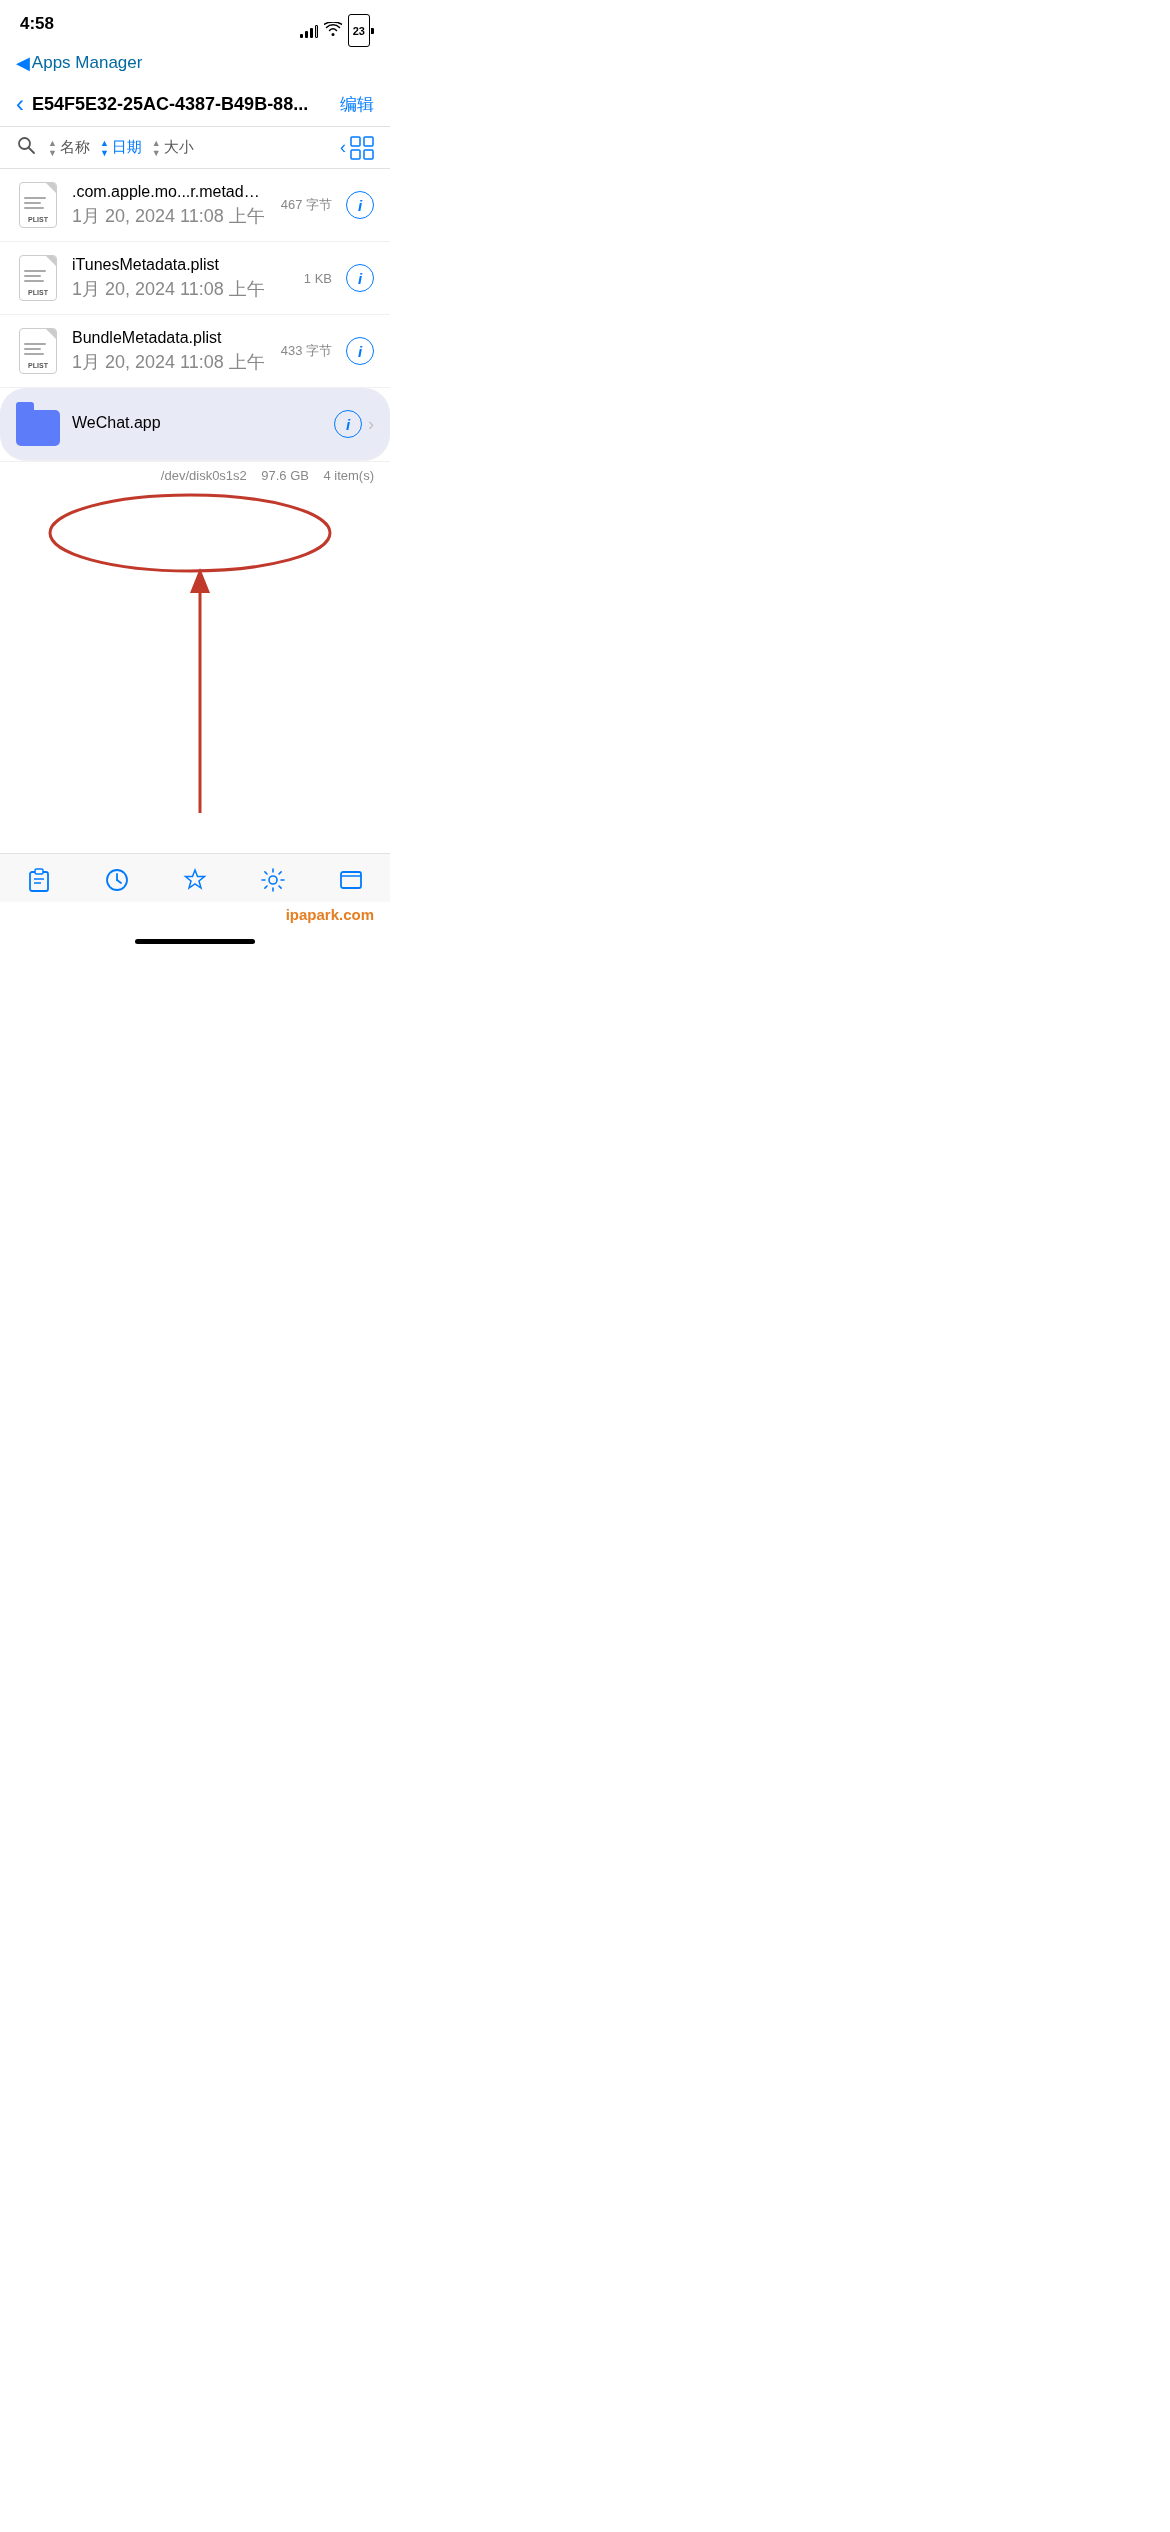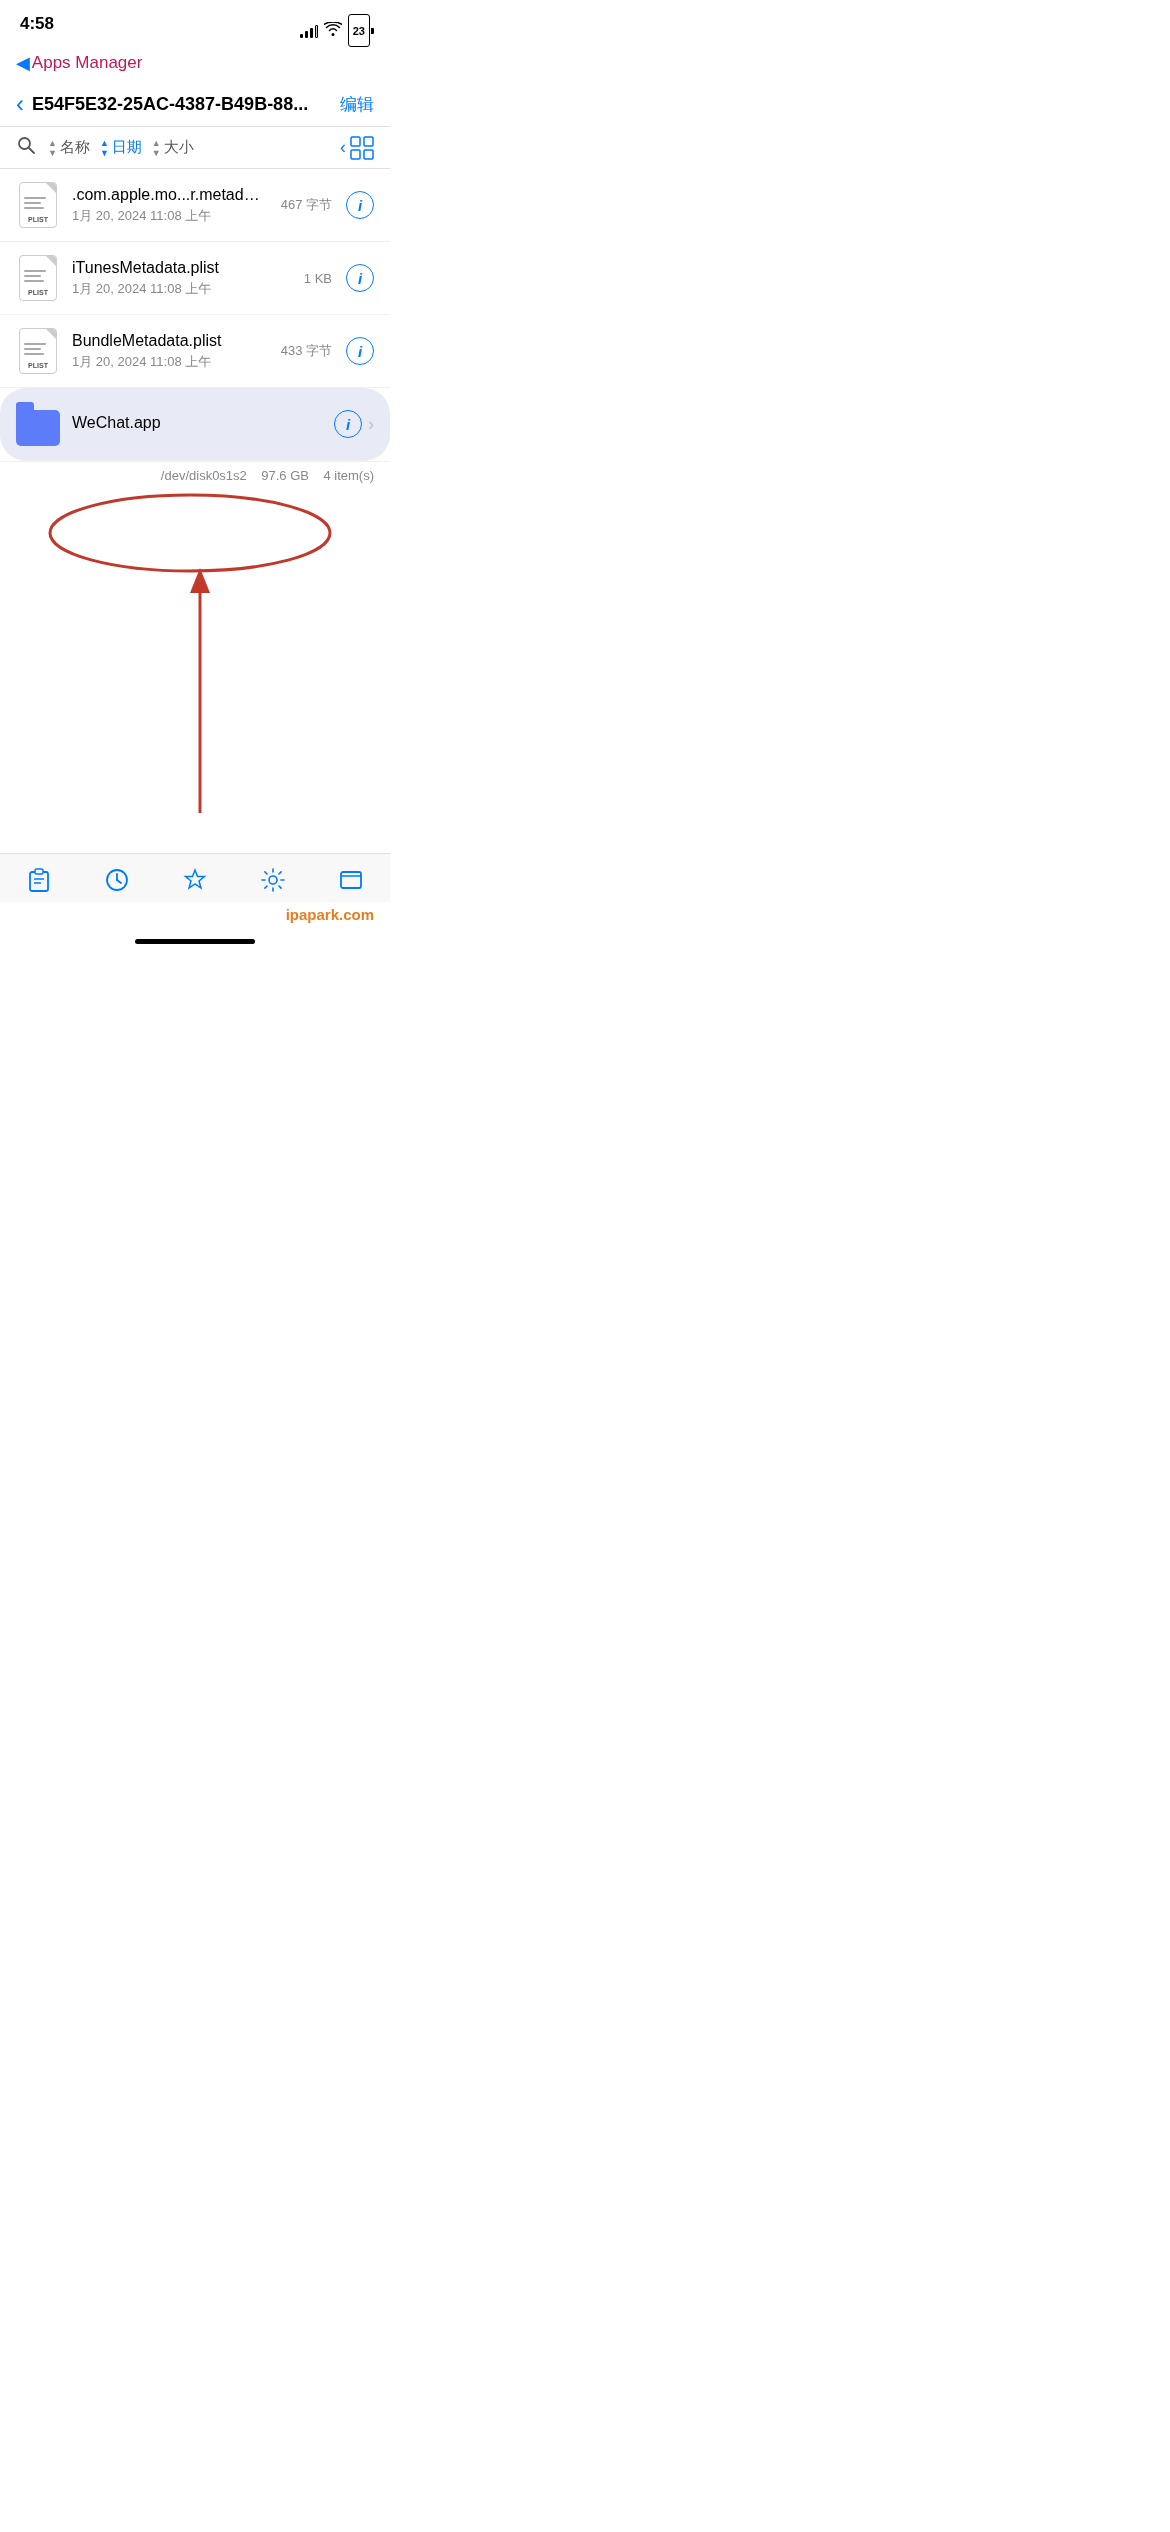--- a/index.html
+++ b/index.html
@@ -71,21 +71,21 @@
       display: flex;
       align-items: center;
       padding: 2px 16px 8px 16px;
     }
     .back-arrow {
       color: #007AFF;
       font-size: 18px;
       margin-right: 2px;
     }
     .back-label {
-      color: #be185d;
+      color: #0369a1;
       font-size: 17px;
     }
 
     
     .page-header {
       display: flex;
       align-items: center;
       justify-content: space-between;
       padding: 10px 16px 10px 16px;
       border-bottom: 1px solid #e0e0e0;
@@ -254,21 +254,21 @@
     }
     .file-name {
       font-size: 16px;
       color: #000;
       white-space: nowrap;
       overflow: hidden;
       text-overflow: ellipsis;
       margin-bottom: 3px;
     }
     .file-meta {
-      font-size: 13px;
+      font-size: 18px;
       color: #888;
     }
     .file-size {
       font-size: 13px;
       color: #888;
       margin-right: 8px;
       white-space: nowrap;
     }
     .file-right {
       display: flex;

